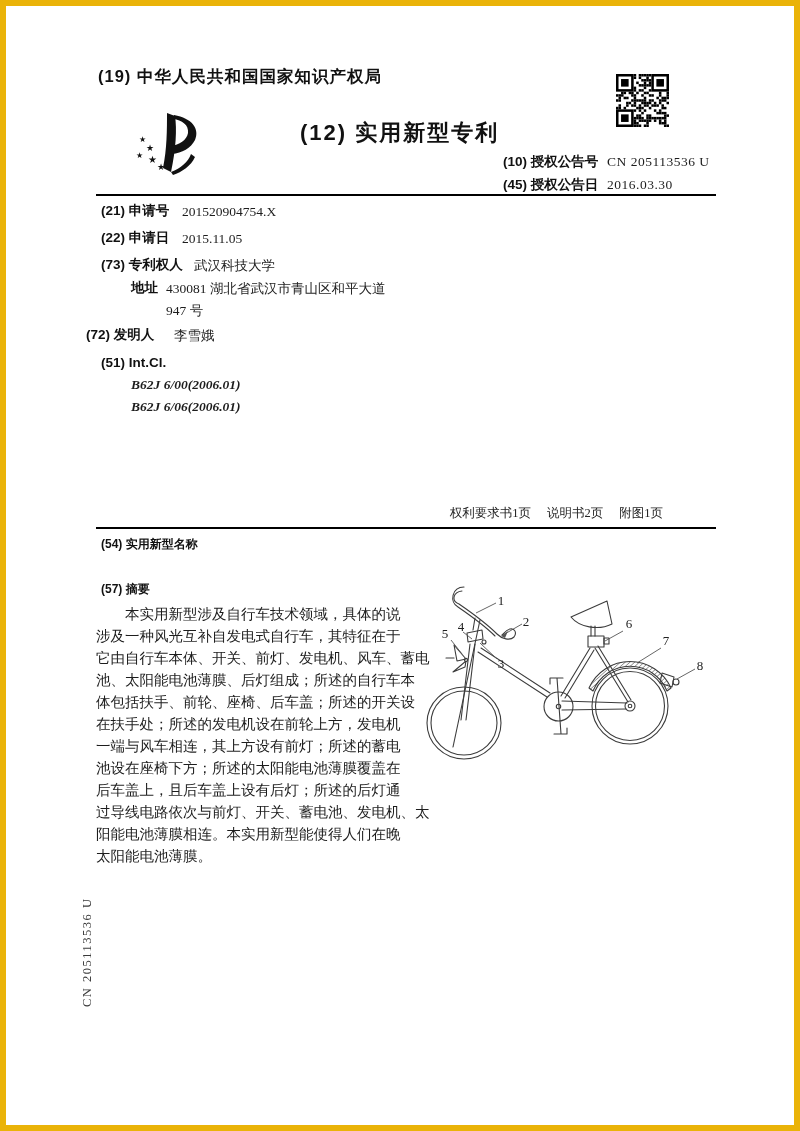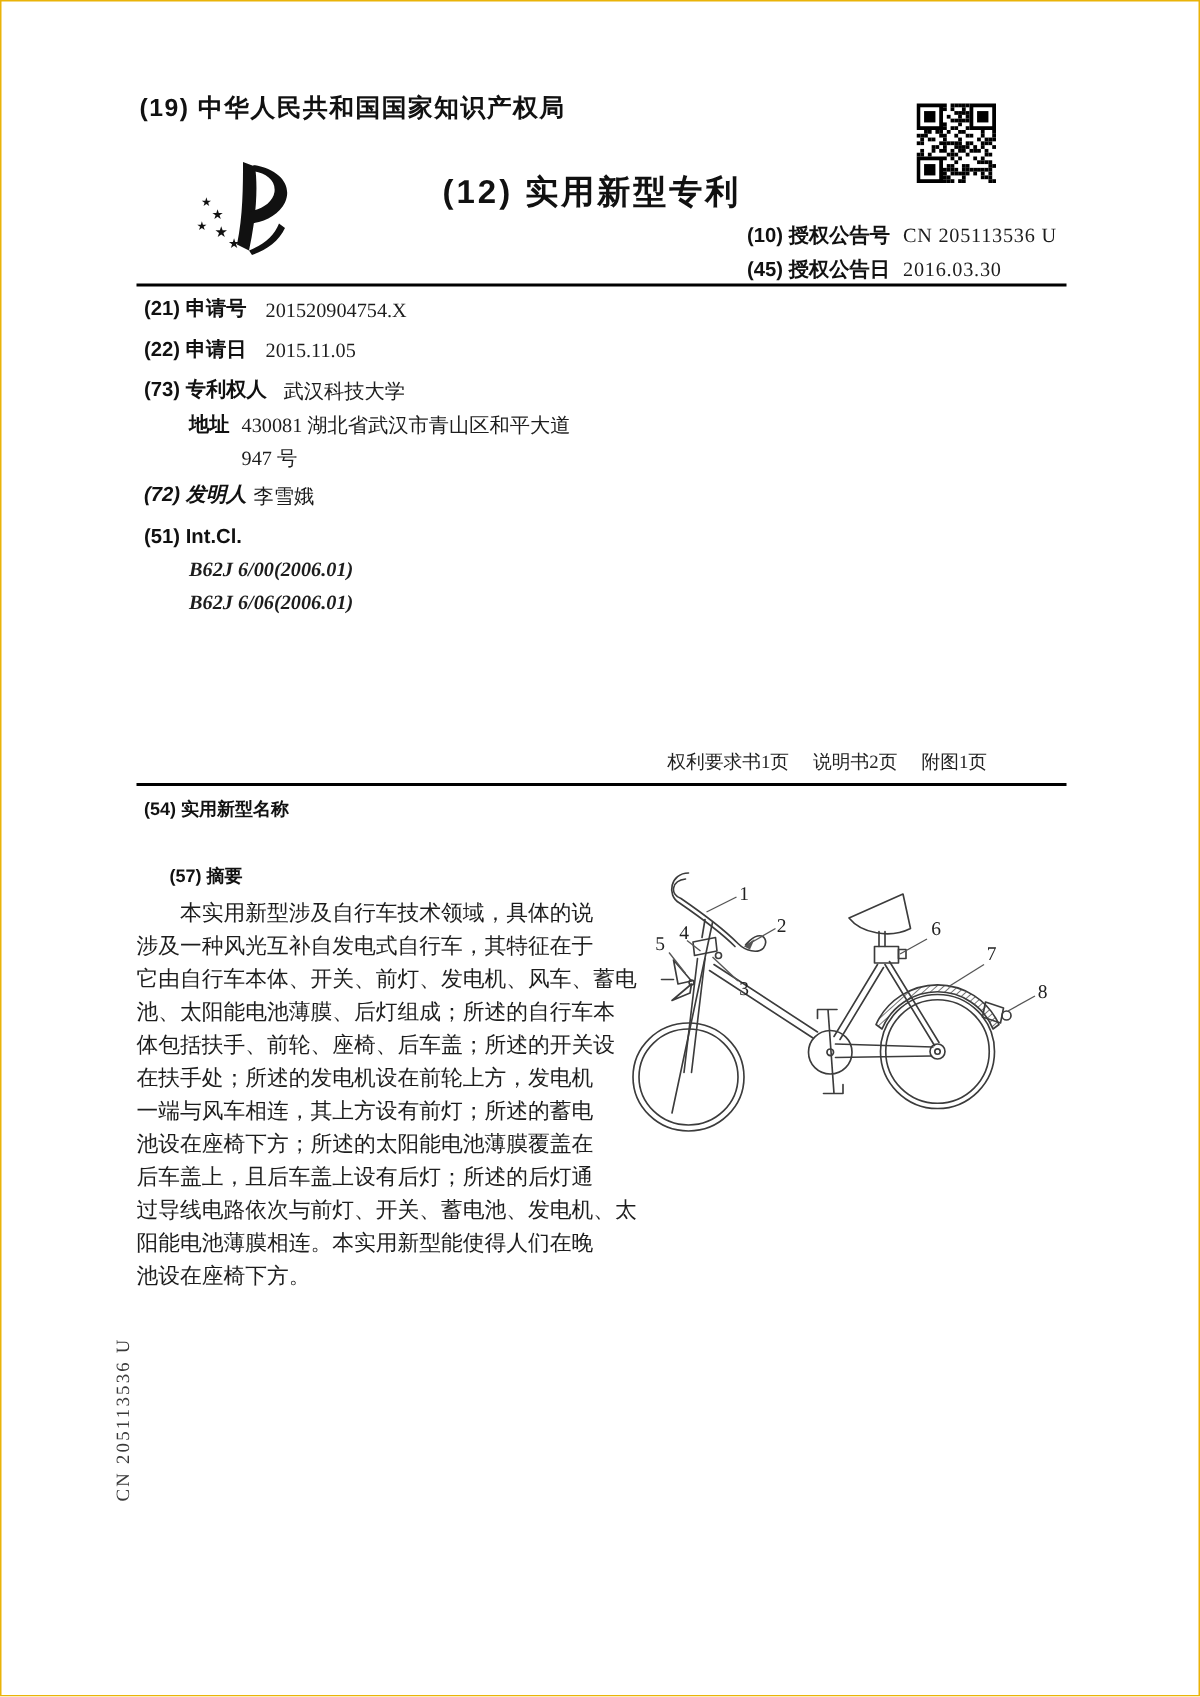--- a/index.html
+++ b/index.html
@@ -1,16 +1,16 @@
 <!DOCTYPE html>
 <html><head>
 <meta charset="utf-8">
 <style>
   html,body{margin:0;padding:0;background:#fff;}
-  .page{position:relative;width:800px;height:1131px;background:#fff;border:1px solid #eab308;box-sizing:border-box;overflow:hidden;padding-left:12px;}
+  .page{position:relative;width:800px;height:1131px;background:#fff;border:6px solid #eab308;box-sizing:border-box;overflow:hidden;padding-left:12px;}
   .abs{position:absolute;}
   .lbl{font-family:"Liberation Sans",sans-serif;font-weight:bold;color:#111;}
   .val{font-family:"Liberation Serif",serif;color:#1d1d1d;white-space:pre;}
   .rule{position:absolute;height:2px;background:#000;}
   .bib{font-size:13.5px;line-height:16px;}
   .hdr19{font-size:16.5px;letter-spacing:1px;}
   .doc12{font-size:22px;letter-spacing:2px;}
   .pub{font-size:13.5px;}
   .pages{font-family:"Liberation Serif",serif;font-size:12.5px;color:#222;}
   .pages span{margin-left:16px;}
@@ -217,49 +217,49 @@
   <div class="abs lbl bib" style="left:95px;top:224px;">(22) 申请日</div>
   <div class="abs val bib" style="left:176px;top:225px;">2015.11.05</div>
 
   <div class="abs lbl bib" style="left:95px;top:251px;">(73) 专利权人</div>
   <div class="abs val bib" style="left:188px;top:252px;">武汉科技大学</div>
 
   <div class="abs lbl bib" style="left:125px;top:274px;">地址</div>
   <div class="abs val bib" style="left:160px;top:275px;">430081 湖北省武汉市青山区和平大道</div>
   <div class="abs val bib" style="left:160px;top:297px;text-align:center;">947 号</div>
 
-  <div class="abs lbl bib" style="left:95px;top:321px;font-style:italic;">(72) 发明人</div>
+  <div class="abs lbl bib" style="left:80px;top:321px;">(72) 发明人</div>
   <div class="abs val bib" style="left:168px;top:322px;">李雪娥</div>
 
   <div class="abs lbl bib" style="left:95px;top:349px;">(51) Int.Cl.</div>
   <div class="abs val bib italic" style="left:125px;top:371px;">B62J 6/00(2006.01)</div>
   <div class="abs val bib italic" style="left:125px;top:393px;">B62J 6/06(2006.01)</div>
 
   <div class="abs pages" style="left:420px;top:499px;width:237px;text-align:right;">
     <span>权利要求书1页</span><span>说明书2页</span><span>附图1页</span>
   </div>
 
   <div class="rule" style="left:90px;top:521px;width:620px;"></div>
 
   <div class="abs lbl sec" style="left:95px;top:530px;">(54) 实用新型名称</div>
 
-  <div class="abs lbl sec" style="left:95px;top:575px;margin-left:17px;">(57) 摘要</div>
+  <div class="abs lbl sec" style="left:95px;top:575px;">(57) 摘要</div>
   <div class="abs abst" style="left:90px;top:597px;width:340px;">
     <div class="ind">本实用新型涉及自行车技术领域，具体的说</div>
     <div>涉及一种风光互补自发电式自行车，其特征在于</div>
     <div>它由自行车本体、开关、前灯、发电机、风车、蓄电</div>
     <div>池、太阳能电池薄膜、后灯组成；所述的自行车本</div>
     <div>体包括扶手、前轮、座椅、后车盖；所述的开关设</div>
     <div>在扶手处；所述的发电机设在前轮上方，发电机</div>
     <div>一端与风车相连，其上方设有前灯；所述的蓄电</div>
     <div>池设在座椅下方；所述的太阳能电池薄膜覆盖在</div>
     <div>后车盖上，且后车盖上设有后灯；所述的后灯通</div>
     <div>过导线电路依次与前灯、开关、蓄电池、发电机、太</div>
     <div>阳能电池薄膜相连。本实用新型能使得人们在晚</div>
-    <div>池设在座椅下方。</div>
+    <div>太阳能电池薄膜。</div>
   </div>
 
   <svg class="abs" style="left:420px;top:568px;" width="300" height="222" viewBox="0 0 300 222">
     <defs>
       <pattern id="hatch" width="3.2" height="3.2" patternUnits="userSpaceOnUse" patternTransform="rotate(48)">
         <line x1="0" y1="0" x2="0" y2="3.2" stroke="#4a4a4a" stroke-width="1"></line>
       </pattern>
     </defs>
     <g fill="none" stroke="#3c3c3c" stroke-width="1.1" stroke-linecap="round" stroke-linejoin="round">
 

